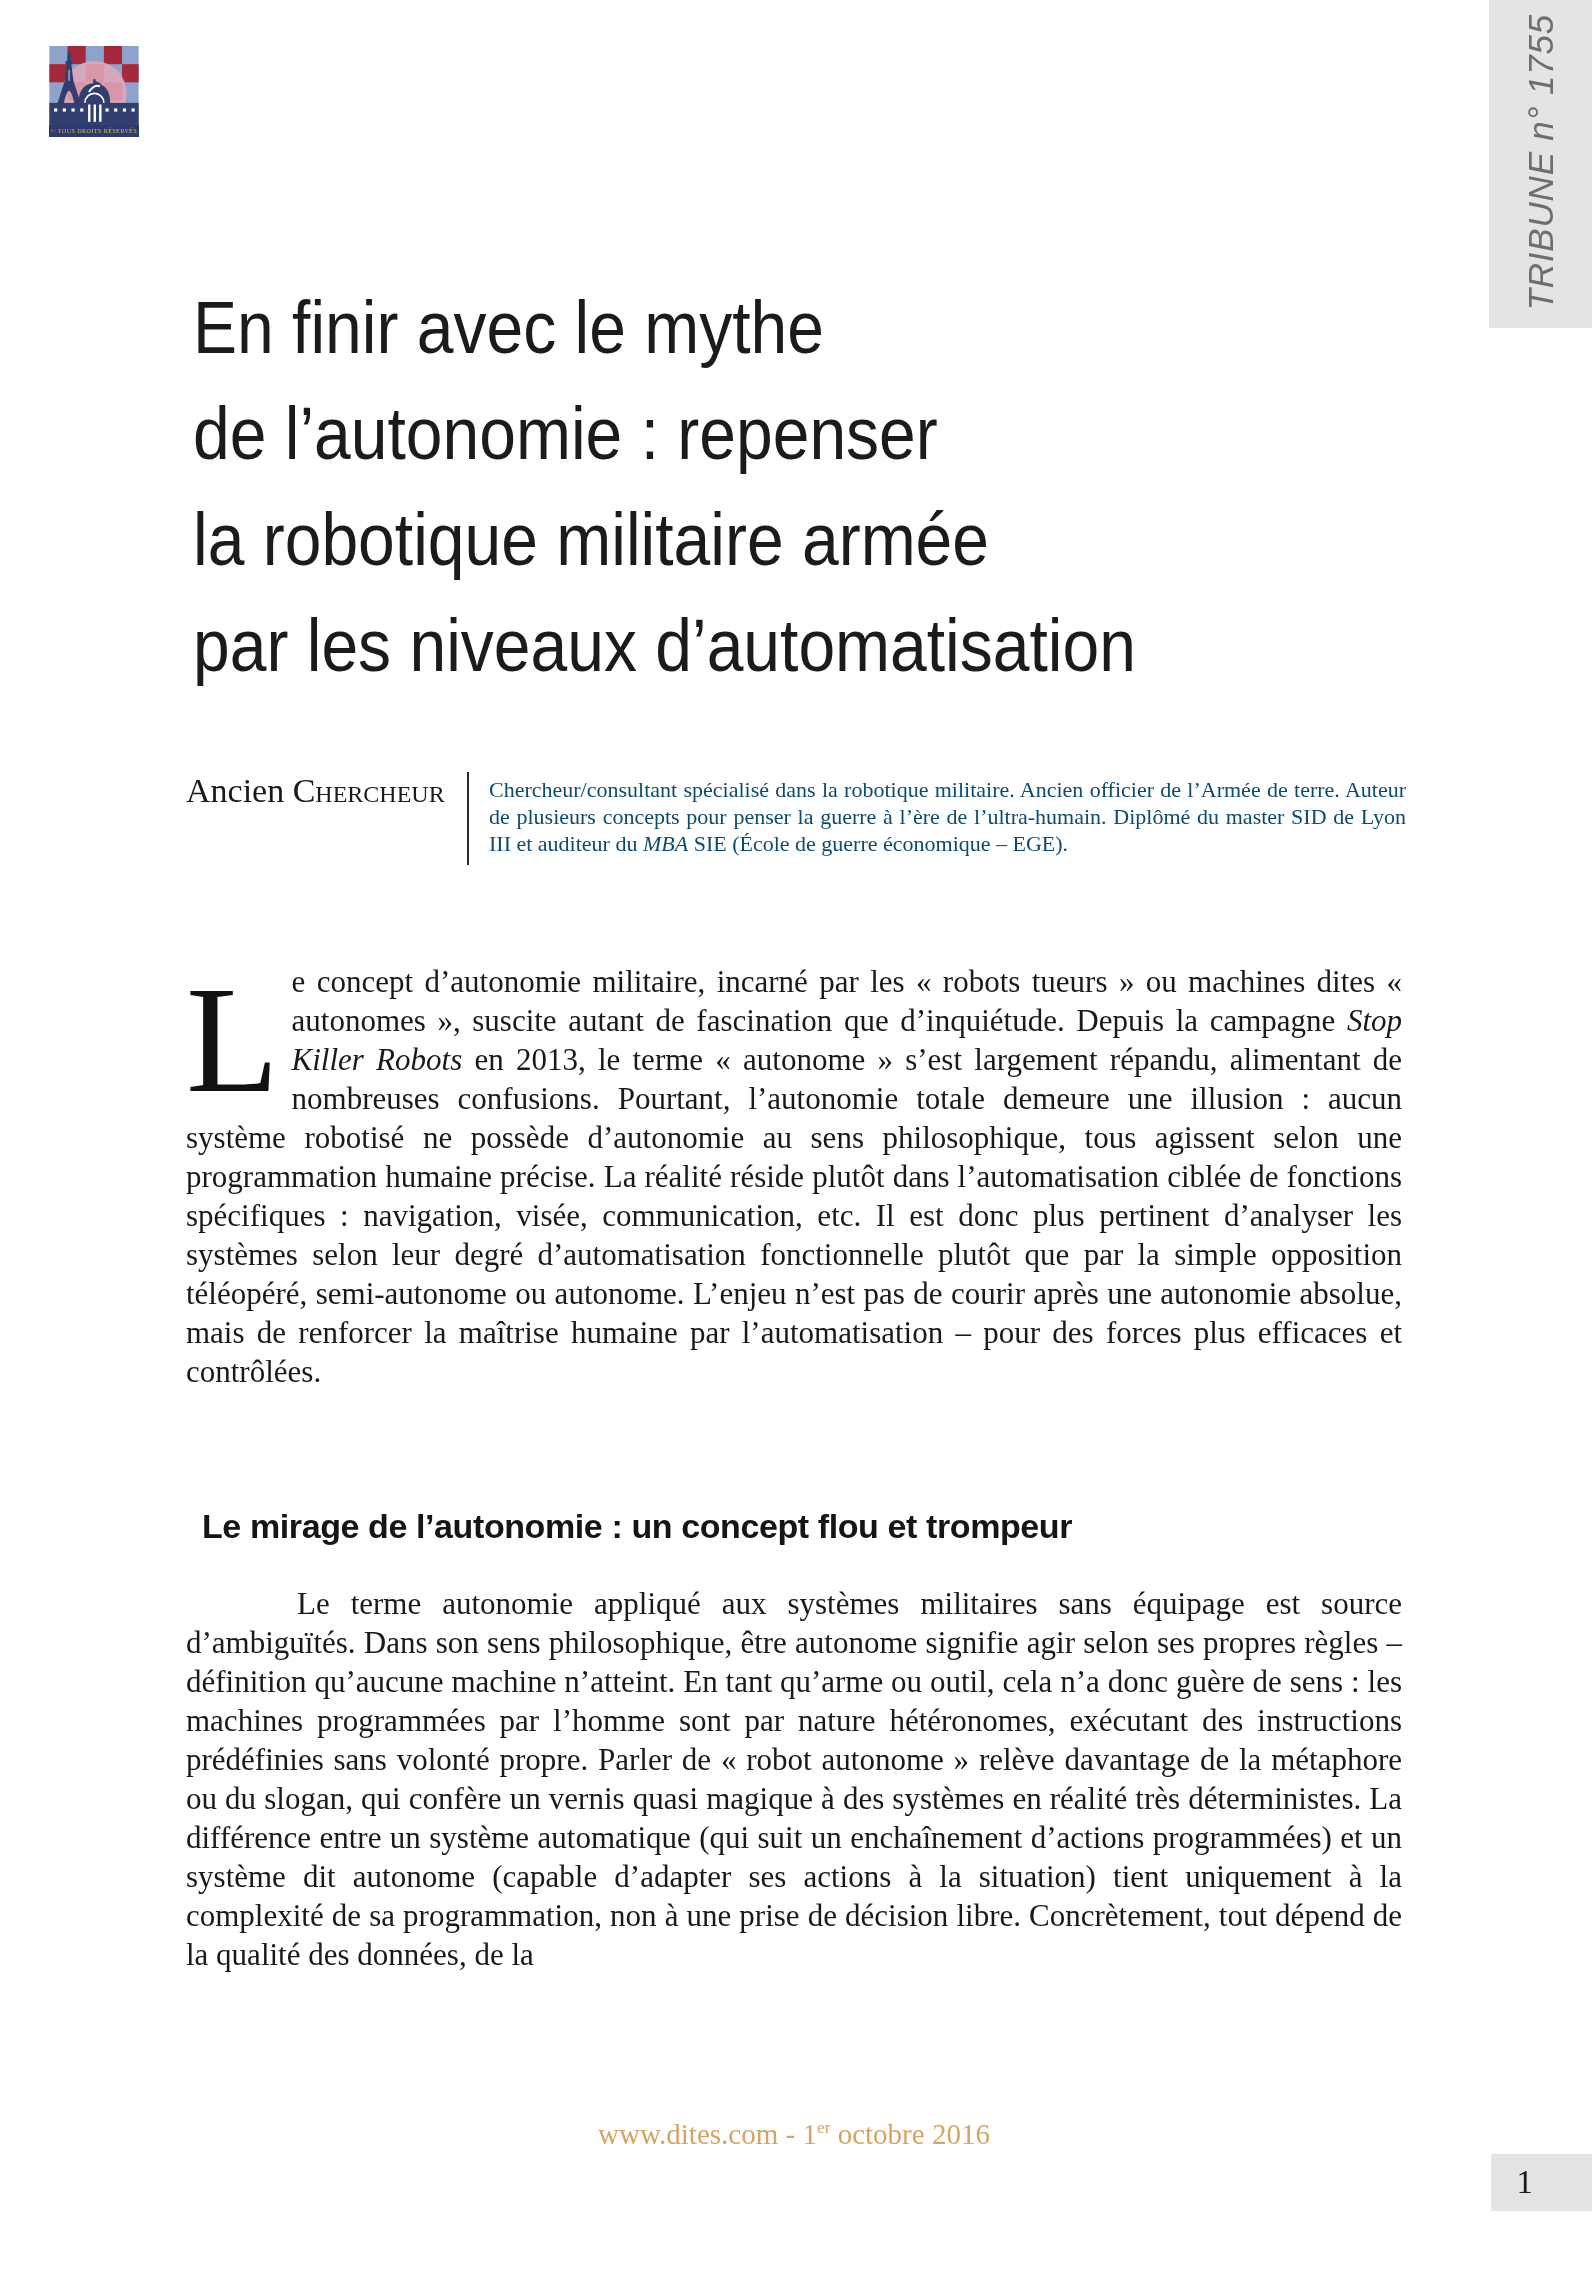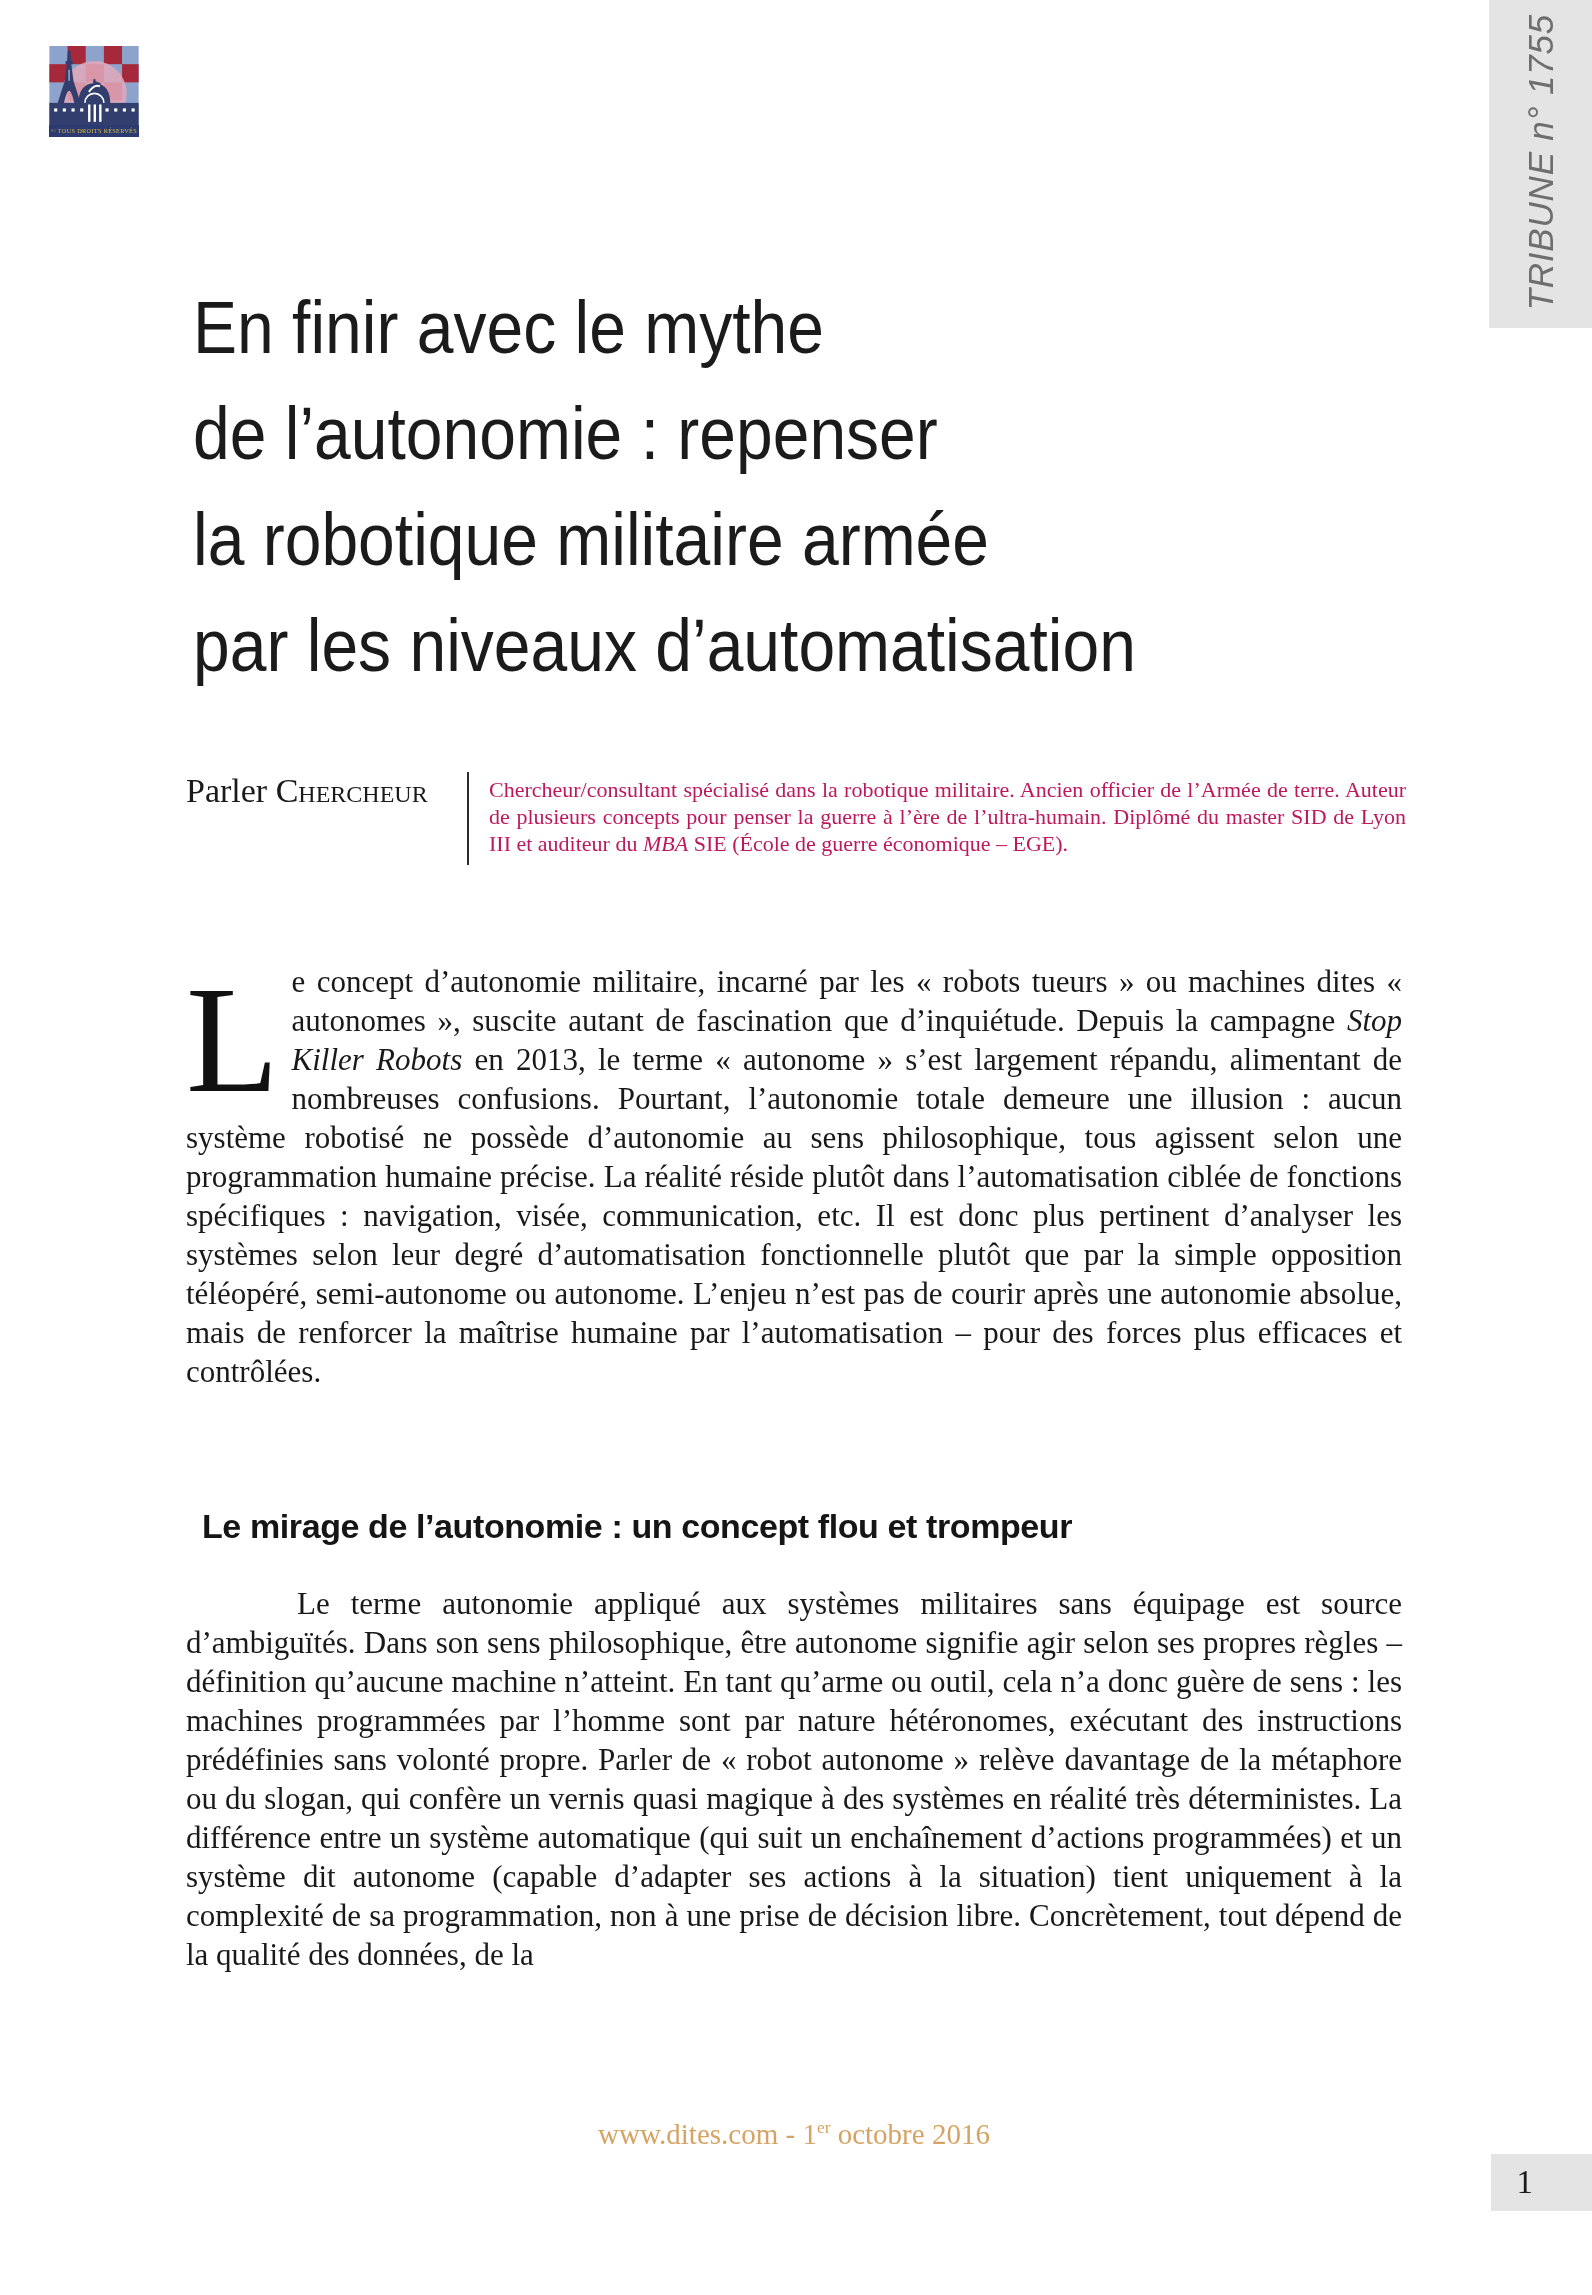--- a/index.html
+++ b/index.html
@@ -22,21 +22,21 @@
   
   .title{position:absolute;left:193px;top:274px;margin:0;font-weight:normal;
          font-family:"Liberation Sans",sans-serif;font-size:75px;line-height:106px;
          color:#1b1b1b;transform:scaleX(0.88);transform-origin:left top;white-space:nowrap;}
 
   
   .author-name{position:absolute;left:186px;top:771px;font-size:34px;line-height:40px;color:#1a1a1a;}
   .author-name .sc{font-variant:small-caps;}
   .author-divider{position:absolute;left:467px;top:772px;width:1.6px;height:93px;background:#2a2a2a;}
   .author-bio{position:absolute;left:489px;top:776px;width:917px;font-size:22px;line-height:27px;
-              text-align:justify;color:#be185d;}
+              text-align:justify;color:#0c4a6e;}
 
   
   .body-col{position:absolute;left:186px;top:962px;width:1216px;}
   .body-col p{margin:0;font-size:31px;line-height:39px;text-align:justify;color:#191919;}
   .para1{min-height:467px;}
   .dropcap{float:left;font-size:152px;line-height:1;height:116px;margin:1.6px 12.7px 0 0;color:#111;}
   .section-heading{margin:75px 0 0 16px;font-family:"Liberation Sans",sans-serif;font-weight:bold;
                    font-size:34px;line-height:44px;color:#151515;letter-spacing:-0.4px;}
   .para2{margin-top:36px !important;text-indent:111px;}
   .i{font-style:italic;}
@@ -112,21 +112,21 @@
     <span class="tribune-label">TRIBUNE n° 1755</span>
   </div>
 
   <h1 class="title">
       <div class="title-line">En finir avec le mythe</div>
       <div class="title-line">de l’autonomie : repenser</div>
       <div class="title-line">la robotique militaire armée</div>
       <div class="title-line">par les niveaux d’automatisation</div>
     </h1>
 
-  <div class="author-name"><span class="">Parler </span><span class="sc">Chercheur</span></div>
+  <div class="author-name"><span class="">Ancien </span><span class="sc">Chercheur</span></div>
   <div class="author-divider"></div>
   <div class="author-bio"><span class="">Chercheur/consultant spécialisé dans la robotique militaire. Ancien officier de l’Armée de terre. Auteur de plusieurs concepts pour penser la guerre à l’ère de l’ultra-humain. Diplômé du master SID de Lyon III et auditeur du </span><span class="i">MBA</span><span class=""> SIE (École de guerre économique – EGE).</span></div>
 
   <div class="body-col">
     <p class="para1"><span class="dropcap">L</span><span><span class="">e concept d’autonomie militaire, incarné par les « robots tueurs » ou machines dites « autonomes », suscite autant de fascination que d’inquiétude. Depuis la campagne </span><span class="i">Stop Killer Robots</span><span class=""> en 2013, le terme « autonome » s’est largement répandu, alimentant de nombreuses confusions. Pourtant, l’autonomie totale demeure une illusion : aucun système robotisé ne possède d’autonomie au sens philosophique, tous agissent selon une programmation humaine précise. La réalité réside plutôt dans l’automatisation ciblée de fonctions spécifiques : navigation, visée, communication, etc. Il est donc plus pertinent d’analyser les systèmes selon leur degré d’automatisation fonctionnelle plutôt que par la simple opposition téléopéré, semi-autonome ou autonome. L’enjeu n’est pas de courir après une autonomie absolue, mais de renforcer la maîtrise humaine par l’automatisation – pour des forces plus efficaces et contrôlées.</span></span></p>
     <h2 class="section-heading">Le mirage de l’autonomie : un concept flou et trompeur</h2>
     <p class="para2">Le terme autonomie appliqué aux systèmes militaires sans équipage est source d’ambiguïtés. Dans son sens philosophique, être autonome signifie agir selon ses propres règles – définition qu’aucune machine n’atteint. En tant qu’arme ou outil, cela n’a donc guère de sens : les machines programmées par l’homme sont par nature hétéronomes, exécutant des instructions prédéfinies sans volonté propre. Parler de « robot autonome » relève davantage de la métaphore ou du slogan, qui confère un vernis quasi magique à des systèmes en réalité très déterministes. La différence entre un système automatique (qui suit un enchaînement d’actions programmées) et un système dit autonome (capable d’adapter ses actions à la situation) tient uniquement à la complexité de sa programmation, non à une prise de décision libre. Concrètement, tout dépend de la qualité des données, de la</p>
   </div>
 
   <div class="footer"><span>www.dites.com</span><span> - </span><span><span>1</span><sup>er</sup><span> octobre 2016</span></span></div>

